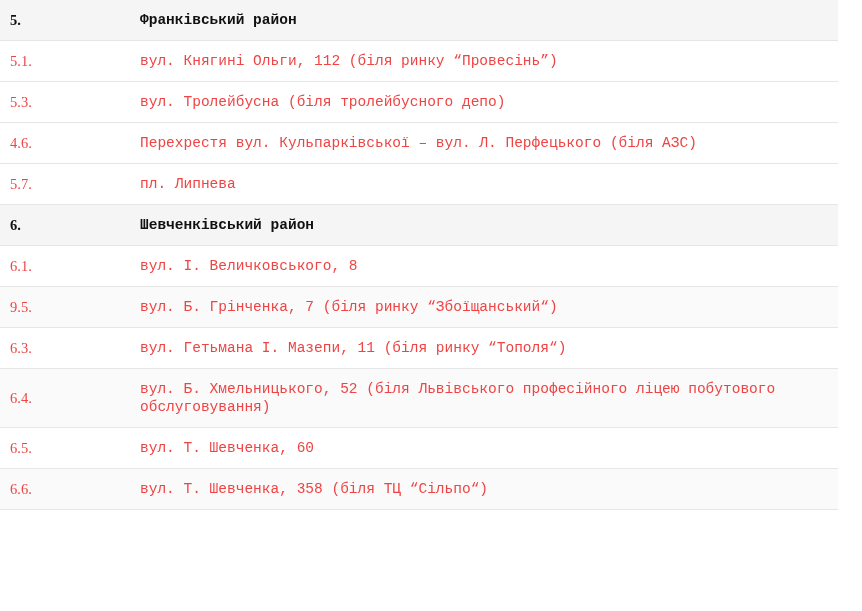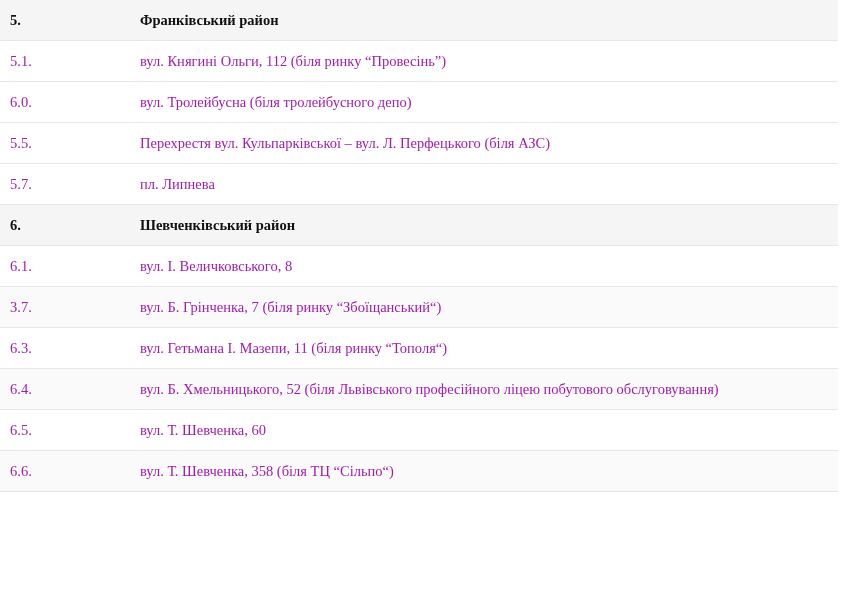--- a/index.html
+++ b/index.html
@@ -23,29 +23,30 @@
     table-layout: fixed;
   }
   table.listing tr {
     border-bottom: 1px solid #e6e6e6;
   }
   table.listing td {
     padding: 11px 10px 11px 10px;
     vertical-align: middle;
     font-size: 14.5px;
     line-height: 18px;
-    color: #a21caf;
+    color: #ef4444;
   }
   td.num {
     width: 110px;
     padding-left: 10px;
     white-space: nowrap;
   }
   td.txt {
     padding-left: 8px;
+    font-family: Liberation Mono, monospace;
   }
   tr.section {
     background: #f5f5f5;
   }
   tr.section td {
     font-weight: bold;
     color: #111111;
   }
   tr.odd {
     background: #fafafa;
@@ -62,41 +63,41 @@
     <tbody>
       <tr class="section">
         <td class="num">5.</td>
         <td class="txt">Франківський район</td>
       </tr>
       <tr class="even">
         <td class="num">5.1.</td>
         <td class="txt">вул. Княгині Ольги, 112 (біля ринку “Провесінь”)</td>
       </tr>
       <tr class="even">
-        <td class="num">6.0.</td>
+        <td class="num">5.3.</td>
         <td class="txt">вул. Тролейбусна (біля тролейбусного депо)</td>
       </tr>
       <tr class="even">
-        <td class="num">5.5.</td>
+        <td class="num">4.6.</td>
         <td class="txt">Перехрестя вул. Кульпарківської – вул. Л. Перфецького (біля АЗС)</td>
       </tr>
       <tr class="even">
         <td class="num">5.7.</td>
         <td class="txt">пл. Липнева</td>
       </tr>
       <tr class="section">
         <td class="num">6.</td>
         <td class="txt">Шевченківський район</td>
       </tr>
       <tr class="even">
         <td class="num">6.1.</td>
         <td class="txt">вул. І. Величковського, 8</td>
       </tr>
       <tr class="odd">
-        <td class="num">3.7.</td>
+        <td class="num">9.5.</td>
         <td class="txt">вул. Б. Грінченка, 7 (біля ринку “Збоїщанський“)</td>
       </tr>
       <tr class="even">
         <td class="num">6.3.</td>
         <td class="txt">вул. Гетьмана І. Мазепи, 11 (біля ринку “Тополя“)</td>
       </tr>
       <tr class="odd">
         <td class="num">6.4.</td>
         <td class="txt">вул. Б. Хмельницького, 52 (біля Львівського професійного ліцею побутового обслуговування)</td>
       </tr>

